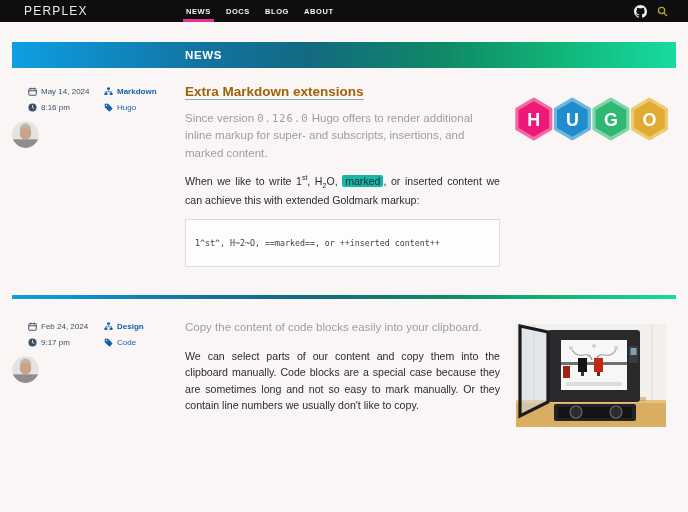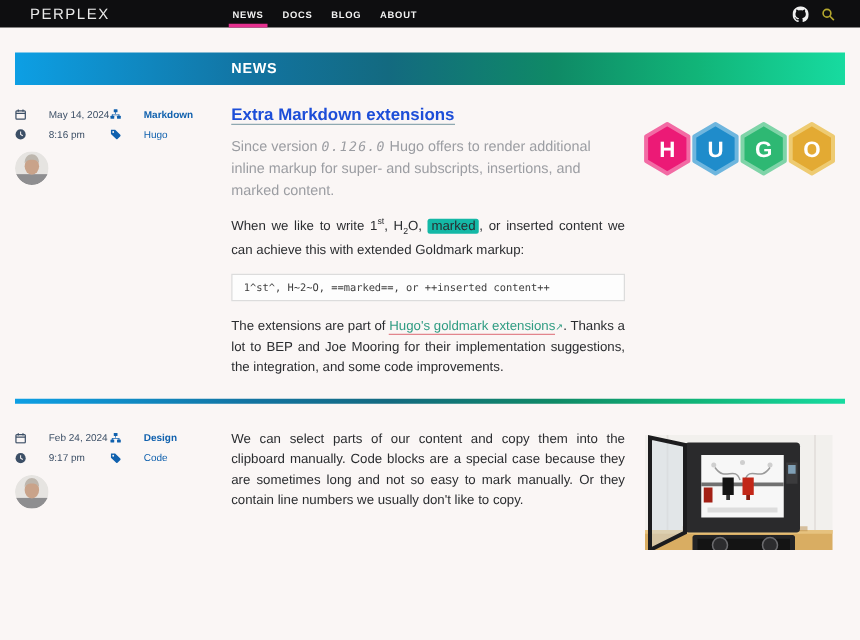--- a/index.html
+++ b/index.html
@@ -17,40 +17,40 @@
 
   
   .banner { margin:20px 12px 0 12px; height:26px; display:flex; align-items:center;
     background:linear-gradient(90deg,#0d9fe4 0%,#1274a2 28%,#136a80 45%,#0f8a66 65%,#11b478 82%,#17dba0 100%); }
   .banner-title { padding-left:173px; color:#ffffff; font-size:11.5px; font-weight:bold; letter-spacing:.6px; }
 
   
   .article { display:grid; grid-template-columns:173px 315px 1fr; margin:16px 12px 0 12px; }
   .meta-col { padding-top:3px; }
   .meta-grid { display:grid; grid-template-columns:76px auto; row-gap:7px; font-size:8px; color:#3c4f66; }
-  .meta-cell { display:flex; align-items:center; gap:18px; white-space:nowrap; }
+  .meta-cell { display:flex; align-items:center; gap:4px; white-space:nowrap;margin-left:16px; }
   .meta-link { color:#1061ae; text-decoration:none; cursor:pointer; }
   .meta-link.cat { font-weight:bold; }
   .avatar { margin-top:9px; width:27px; height:27px; border-radius:50%; overflow:hidden; display:block; }
 
   .main-col { padding-right:0; }
-  .article-title { font-size:13.5px; font-weight:bold; color:#1d4ed8; margin-bottom:11px; }
+  .article-title { font-size:13.5px; font-weight:bold; color:#a16207; margin-bottom:11px; }
   .article-title .tlink { border-bottom:1.5px solid #8fa9b1; cursor:pointer; }
   .lead { font-size:11.5px; color:#9b9da2; line-height:1.5; margin-bottom:11px; }
   .body-p { font-size:10.6px; color:#2a2c2f; line-height:1.56; text-align:justify; margin-bottom:11px; }
   .body-p:last-child { margin-bottom:0; }
   sup { font-size:7px; vertical-align:super; }
   sub { font-size:7px; vertical-align:sub; }
   .hl { background:#14b8a6; padding:0 3px; border-radius:2px; }
   .ins { }
   .blink { color:#2f9c82; border-bottom:1px solid #e2858d; cursor:pointer; }
   .ext-arrow { color:#2f9c82; font-size:7.5px; }
-  .codeblock { border:1px solid #dcdcdc; background:#fdfdfd; padding:5px 9px; margin:1px 0 12px 0;
+  .codeblock { border:1px solid #dcdcdc; background:#fdfdfd; padding:18px 9px; margin:1px 0 12px 0;
     font-family:"DejaVu Sans Mono", monospace; font-size:8.3px; color:#3d3d3d; white-space:pre; }
-  .mono { font-family:"DejaVu Sans Mono", monospace; font-size:10.5px; letter-spacing:1px;font-style:italic; }
+  .mono { font-family:"DejaVu Sans Mono", monospace; font-size:10.5px; letter-spacing:1px; }
 
   .side-col { padding-left:15px; padding-top:5px; }
   .hugo-logo { margin-top:8px; }
   .figure { width:152px; }
   .figure-img { width:152px; height:103px; display:block; }
 
   .divider { height:4px; margin:16px 12px 0 12px;
     background:linear-gradient(90deg,#0d9fe4 0%,#1274a2 28%,#136a80 45%,#0f8a66 65%,#11b478 82%,#17dba0 100%); }
 
   svg { display:block; }
@@ -146,21 +146,20 @@
             </g>
           </svg>
       </span>
     </div>
 
     <div class="main-col">
       <h2 class="article-title"><span class="tlink">Extra Markdown extensions</span></h2>
       <p class="lead"><span>Since version </span><span class="mono">0.126.0</span><span> Hugo offers to render additional inline markup for super- and subscripts, insertions, and marked content.</span></p>
       <p class="body-p"><span>When we like to write 1</span><sup>st</sup><span>, H</span><sub>2</sub><span>O, </span><span class="hl">marked</span><span>, or </span><span class="ins">inserted content</span><span> we can achieve this with extended Goldmark markup:</span></p>
       <div class="codeblock">1^st^, H~2~O, ==marked==, or ++inserted content++</div>
-      <p class="body-p"><span>The extensions are part of </span><span class="blink">Hugo's goldmark extensions</span><span class="ext-arrow">↗</span><span>. Thanks a lot to BEP and Joe Mooring for their implementation suggestions, the integration, and some code improvements.</span></p>
     </div>
 
     <div class="side-col">
       <div class="hugo-logo">
         <svg width="158" height="44" viewBox="-2 -2 168 46">
           <g>
             <polygon points="18,0 36,10.5 36,31.5 18,42 0,31.5 0,10.5" stroke-width="3.4" stroke-linejoin="round" fill="#ec1a76"></polygon>
             <polygon points="18,0 36,10.5 36,31.5 18,42 0,31.5 0,10.5" fill="none" stroke-width="3.4" stroke-linejoin="round" stroke="#f26ba4"></polygon>
             <text x="18" y="28" text-anchor="middle" font-family="Liberation Sans, sans-serif" font-size="19" font-weight="bold" fill="#ffffff">H</text>
           </g>
@@ -241,20 +240,21 @@
               <rect width="28" height="28" fill="#e6e4e1"></rect>
               <rect y="19" width="28" height="9" fill="#8e8e90"></rect>
               <ellipse cx="14" cy="12.5" rx="6" ry="7" fill="#c9a38a"></ellipse>
               <path d="M8 10c0-5 3-7.5 6-7.5S20 5 20 10c-1.5-2-2.5-3-6-3s-4.5 1-6 3z" fill="#bdb6ad"></path>
             </g>
           </svg>
       </span>
     </div>
 
     <div class="main-col">
+      <p class="lead">Copy the content of code blocks easily into your clipboard.</p>
       <p class="body-p">We can select parts of our content and copy them into the clipboard manually. Code blocks are a special case because they are sometimes long and not so easy to mark manually. Or they contain line numbers we usually don't like to copy.</p>
 
     </div>
 
     <div class="side-col">
       <figure class="figure">
         <span>
           <svg class="figure-img" viewBox="0 0 150 103">
             <rect width="150" height="103" fill="#f2f0ed"></rect>
             <line x1="18" y1="0" x2="18" y2="76" stroke="#e4e1dd" stroke-width="1.5"></line>

